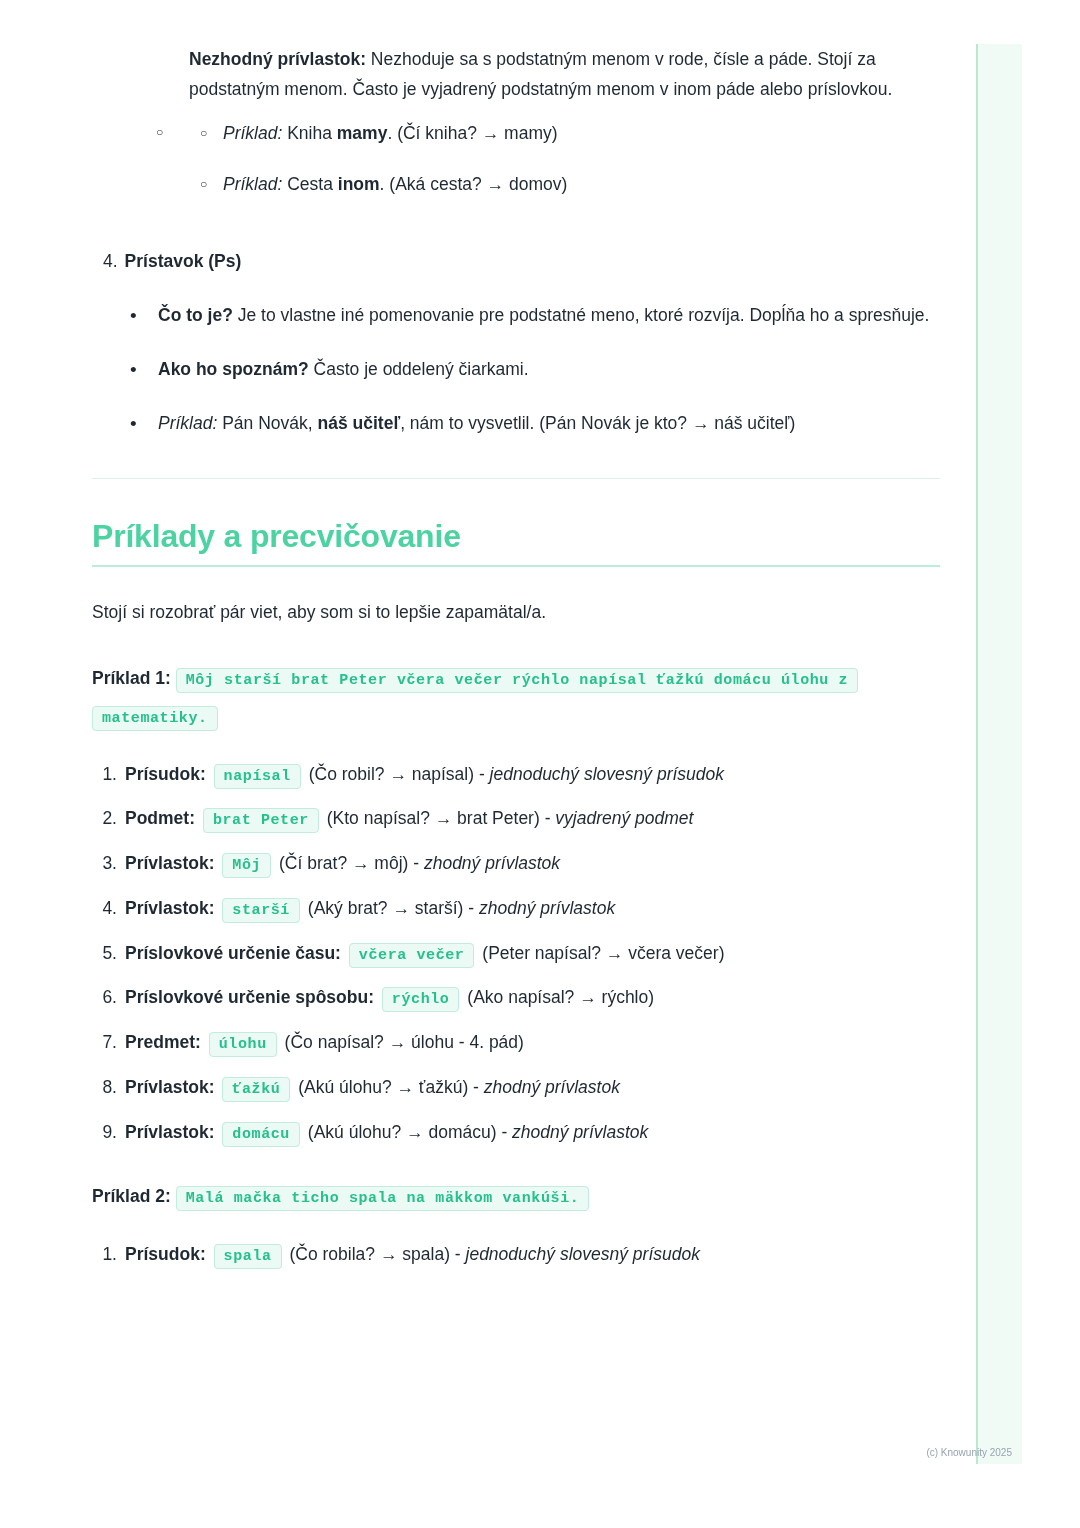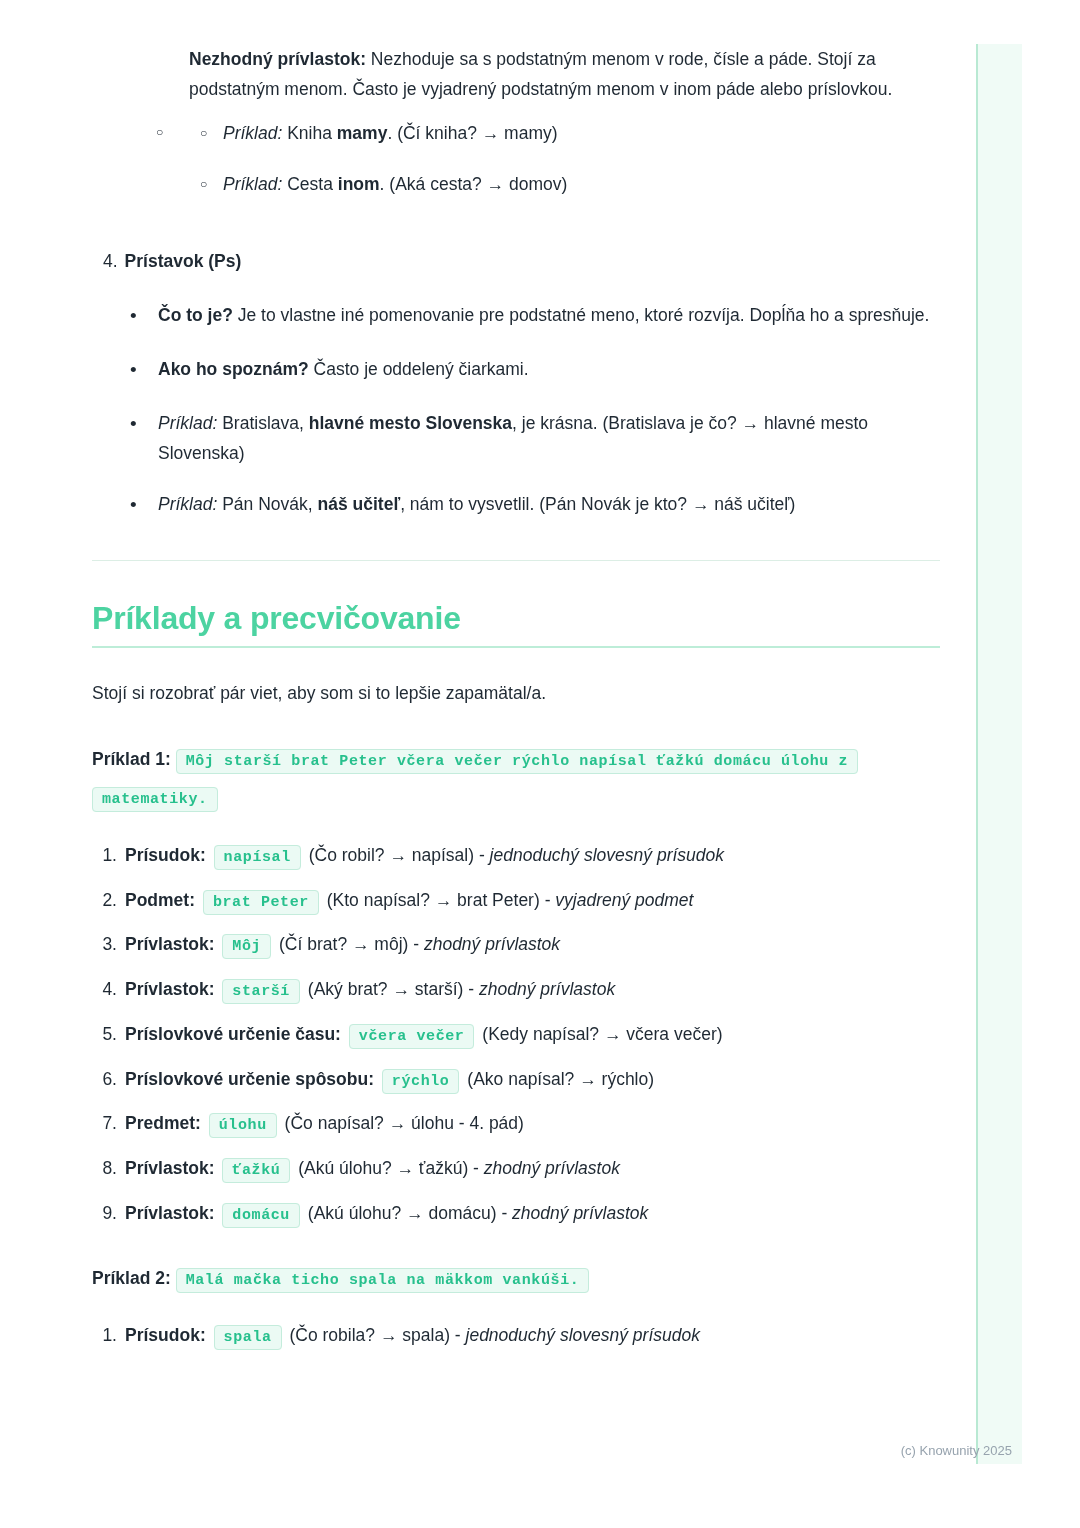--- a/index.html
+++ b/index.html
@@ -11,21 +11,21 @@
     overflow:hidden;
   }
   .page { position:relative; width:1080px; height:1528px; background:#fff; }
 
   .side-band {
     position:absolute; top:44px; right:58px; bottom:64px; width:46px;
     background:#f0fbf6; border-left:2px solid #b9e9d3;
   }
   .watermark {
     position:absolute; right:68px; bottom:70px; z-index:2;
-    font-size:13px; color:var(--muted,#97a3ae);
+    font-size:10px; color:var(--muted,#97a3ae);
   }
 
   .content {
     position:absolute; left:92px; top:44px; width:848px;
     font-size:17.5px; line-height:1.72;
   }
   strong { font-weight:700; }
   em { font-style:italic; }
 
   
@@ -120,24 +120,20 @@
       <div class="li">
         <span class="marker disc-m"></span>
         <div class="li-body"><strong>Čo to je?</strong><span> Je to vlastne iné pomenovanie pre podstatné meno, ktoré rozvíja. Dopĺňa ho a spresňuje.</span></div>
       </div>
       <div class="li">
         <span class="marker disc-m"></span>
         <div class="li-body"><strong>Ako ho spoznám?</strong><span> Často je oddelený čiarkami.</span></div>
       </div>
       <div class="li">
         <span class="marker disc-m"></span>
-        <div class="li-body"><em>Príklad:</em><span> Bratislava, </span><strong>hlavné mesto Slovenska</strong><span>, je krásna. (Bratislava je čo? → hlavné mesto Slovenska)</span></div>
-      </div>
-      <div class="li">
-        <span class="marker disc-m"></span>
         <div class="li-body"><em>Príklad:</em><span> Pán Novák, </span><strong>náš učiteľ</strong><span>, nám to vysvetlil. (Pán Novák je kto? → náš učiteľ)</span></div>
       </div>
     </div>
 
     <hr class="divider">
 
     <h1 class="section-heading">Príklady a precvičovanie</h1>
 
     <p class="intro">Stojí si rozobrať pár viet, aby som si to lepšie zapamätal/a.</p>
 
@@ -158,21 +154,21 @@
       <div class="oli">
         <span class="n">3.</span>
         <div class="oli-body"><strong>Prívlastok:</strong> <code class="chip">Môj</code><span> (Čí brat? → môj) - </span><em>zhodný prívlastok</em></div>
       </div>
       <div class="oli">
         <span class="n">4.</span>
         <div class="oli-body"><strong>Prívlastok:</strong> <code class="chip">starší</code><span> (Aký brat? → starší) - </span><em>zhodný prívlastok</em></div>
       </div>
       <div class="oli">
         <span class="n">5.</span>
-        <div class="oli-body"><strong>Príslovkové určenie času:</strong> <code class="chip">včera večer</code><span> (Kedy napísal? → včera večer)</span><em></em></div>
+        <div class="oli-body"><strong>Príslovkové určenie času:</strong> <code class="chip">včera večer</code><span> (Peter napísal? → včera večer)</span><em></em></div>
       </div>
       <div class="oli">
         <span class="n">6.</span>
         <div class="oli-body"><strong>Príslovkové určenie spôsobu:</strong> <code class="chip">rýchlo</code><span> (Ako napísal? → rýchlo)</span><em></em></div>
       </div>
       <div class="oli">
         <span class="n">7.</span>
         <div class="oli-body"><strong>Predmet:</strong> <code class="chip">úlohu</code><span> (Čo napísal? → úlohu - 4. pád)</span><em></em></div>
       </div>
       <div class="oli">

